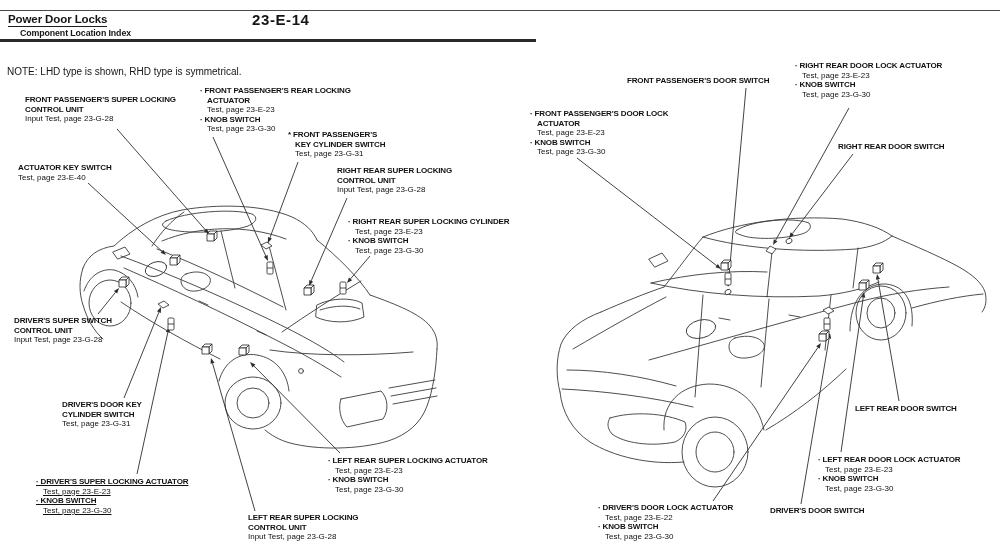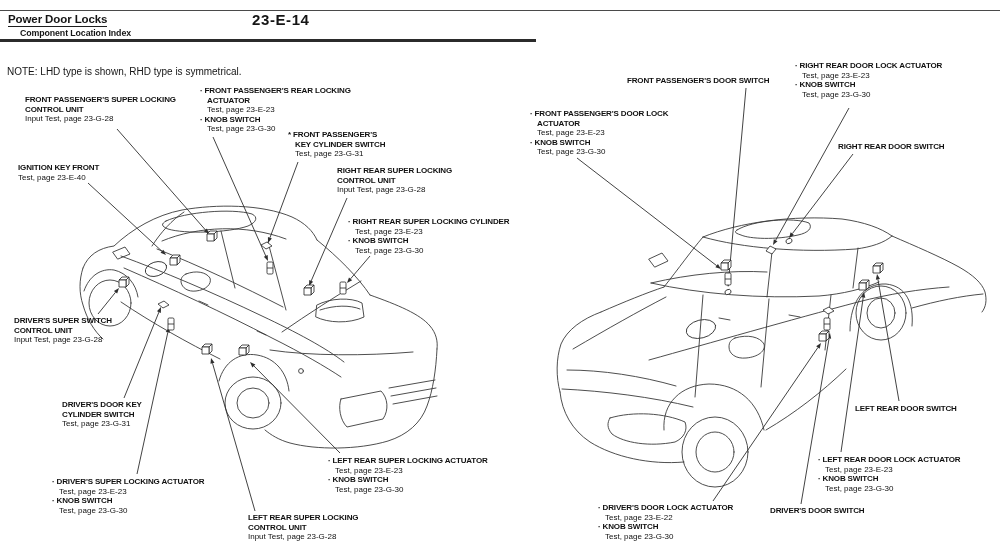--- a/index.html
+++ b/index.html
@@ -246,21 +246,21 @@
         <div class=" i">Test, page 23-E-23</div>
         <div class="b">· KNOB SWITCH</div>
         <div class=" i">Test, page 23-G-30</div>
       </div>
       <div class="lbl" style="left: 288px; top: 130px;">
         <div class="b">* FRONT PASSENGER'S</div>
         <div class="b i">KEY CYLINDER SWITCH</div>
         <div class=" i">Test, page 23-G-31</div>
       </div>
       <div class="lbl" style="left: 18px; top: 163px;">
-        <div class="b">IGNITION KEY FRONT</div>
+        <div class="b">ACTUATOR KEY SWITCH</div>
         <div class="">Test, page 23-E-40</div>
       </div>
       <div class="lbl" style="left: 337px; top: 166px;">
         <div class="b">RIGHT REAR SUPER LOCKING</div>
         <div class="b">CONTROL UNIT</div>
         <div class="">Input Test, page 23-G-28</div>
       </div>
       <div class="lbl" style="left: 348px; top: 217px;">
         <div class="b">· RIGHT REAR SUPER LOCKING CYLINDER</div>
         <div class=" i">Test, page 23-E-23</div>
@@ -270,21 +270,21 @@
       <div class="lbl" style="left: 14px; top: 316px;">
         <div class="b">DRIVER'S SUPER SWITCH</div>
         <div class="b">CONTROL UNIT</div>
         <div class="">Input Test, page 23-G-28</div>
       </div>
       <div class="lbl" style="left: 62px; top: 400px;">
         <div class="b">DRIVER'S DOOR KEY</div>
         <div class="b">CYLINDER SWITCH</div>
         <div class="">Test, page 23-G-31</div>
       </div>
-      <div class="lbl" style="left: 52px; top: 477px;">
+      <div class="lbl" style="left: 36px; top: 477px; text-decoration: underline;">
         <div class="b">· DRIVER'S SUPER LOCKING ACTUATOR</div>
         <div class=" i">Test, page 23-E-23</div>
         <div class="b">· KNOB SWITCH</div>
         <div class=" i">Test, page 23-G-30</div>
       </div>
       <div class="lbl" style="left: 248px; top: 513px;">
         <div class="b">LEFT REAR SUPER LOCKING</div>
         <div class="b">CONTROL UNIT</div>
         <div class="">Input Test, page 23-G-28</div>
       </div>

